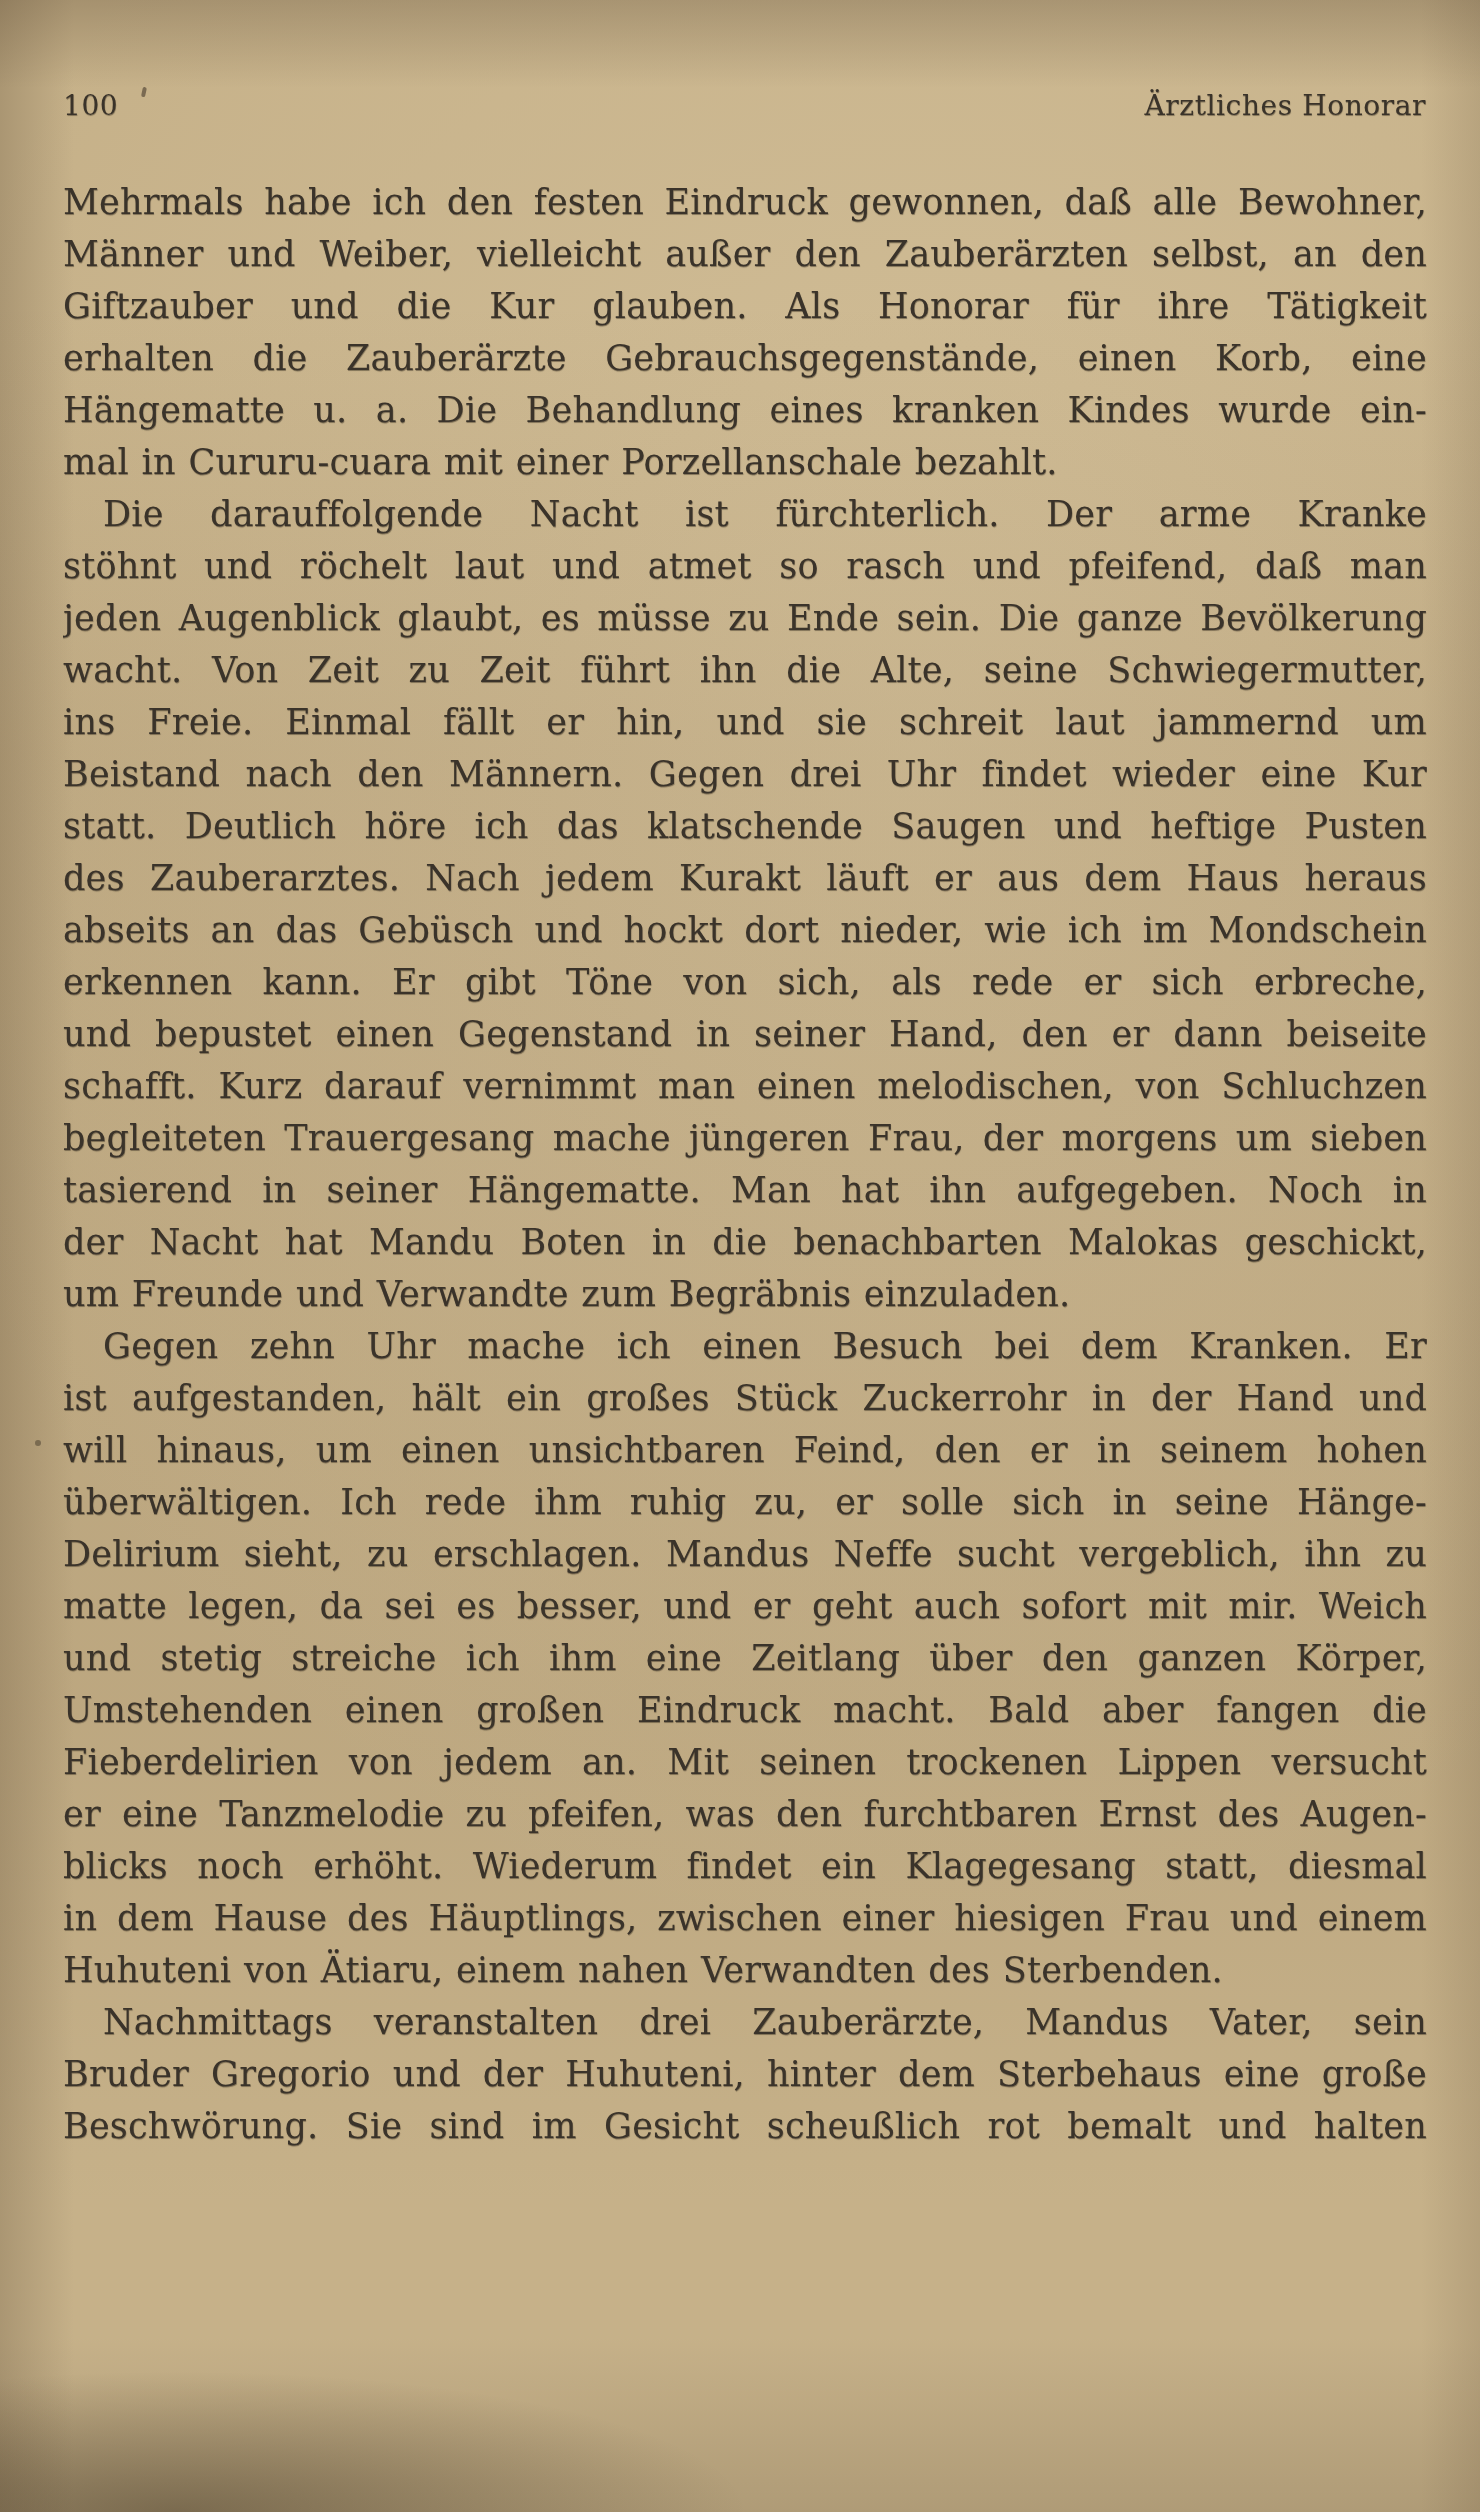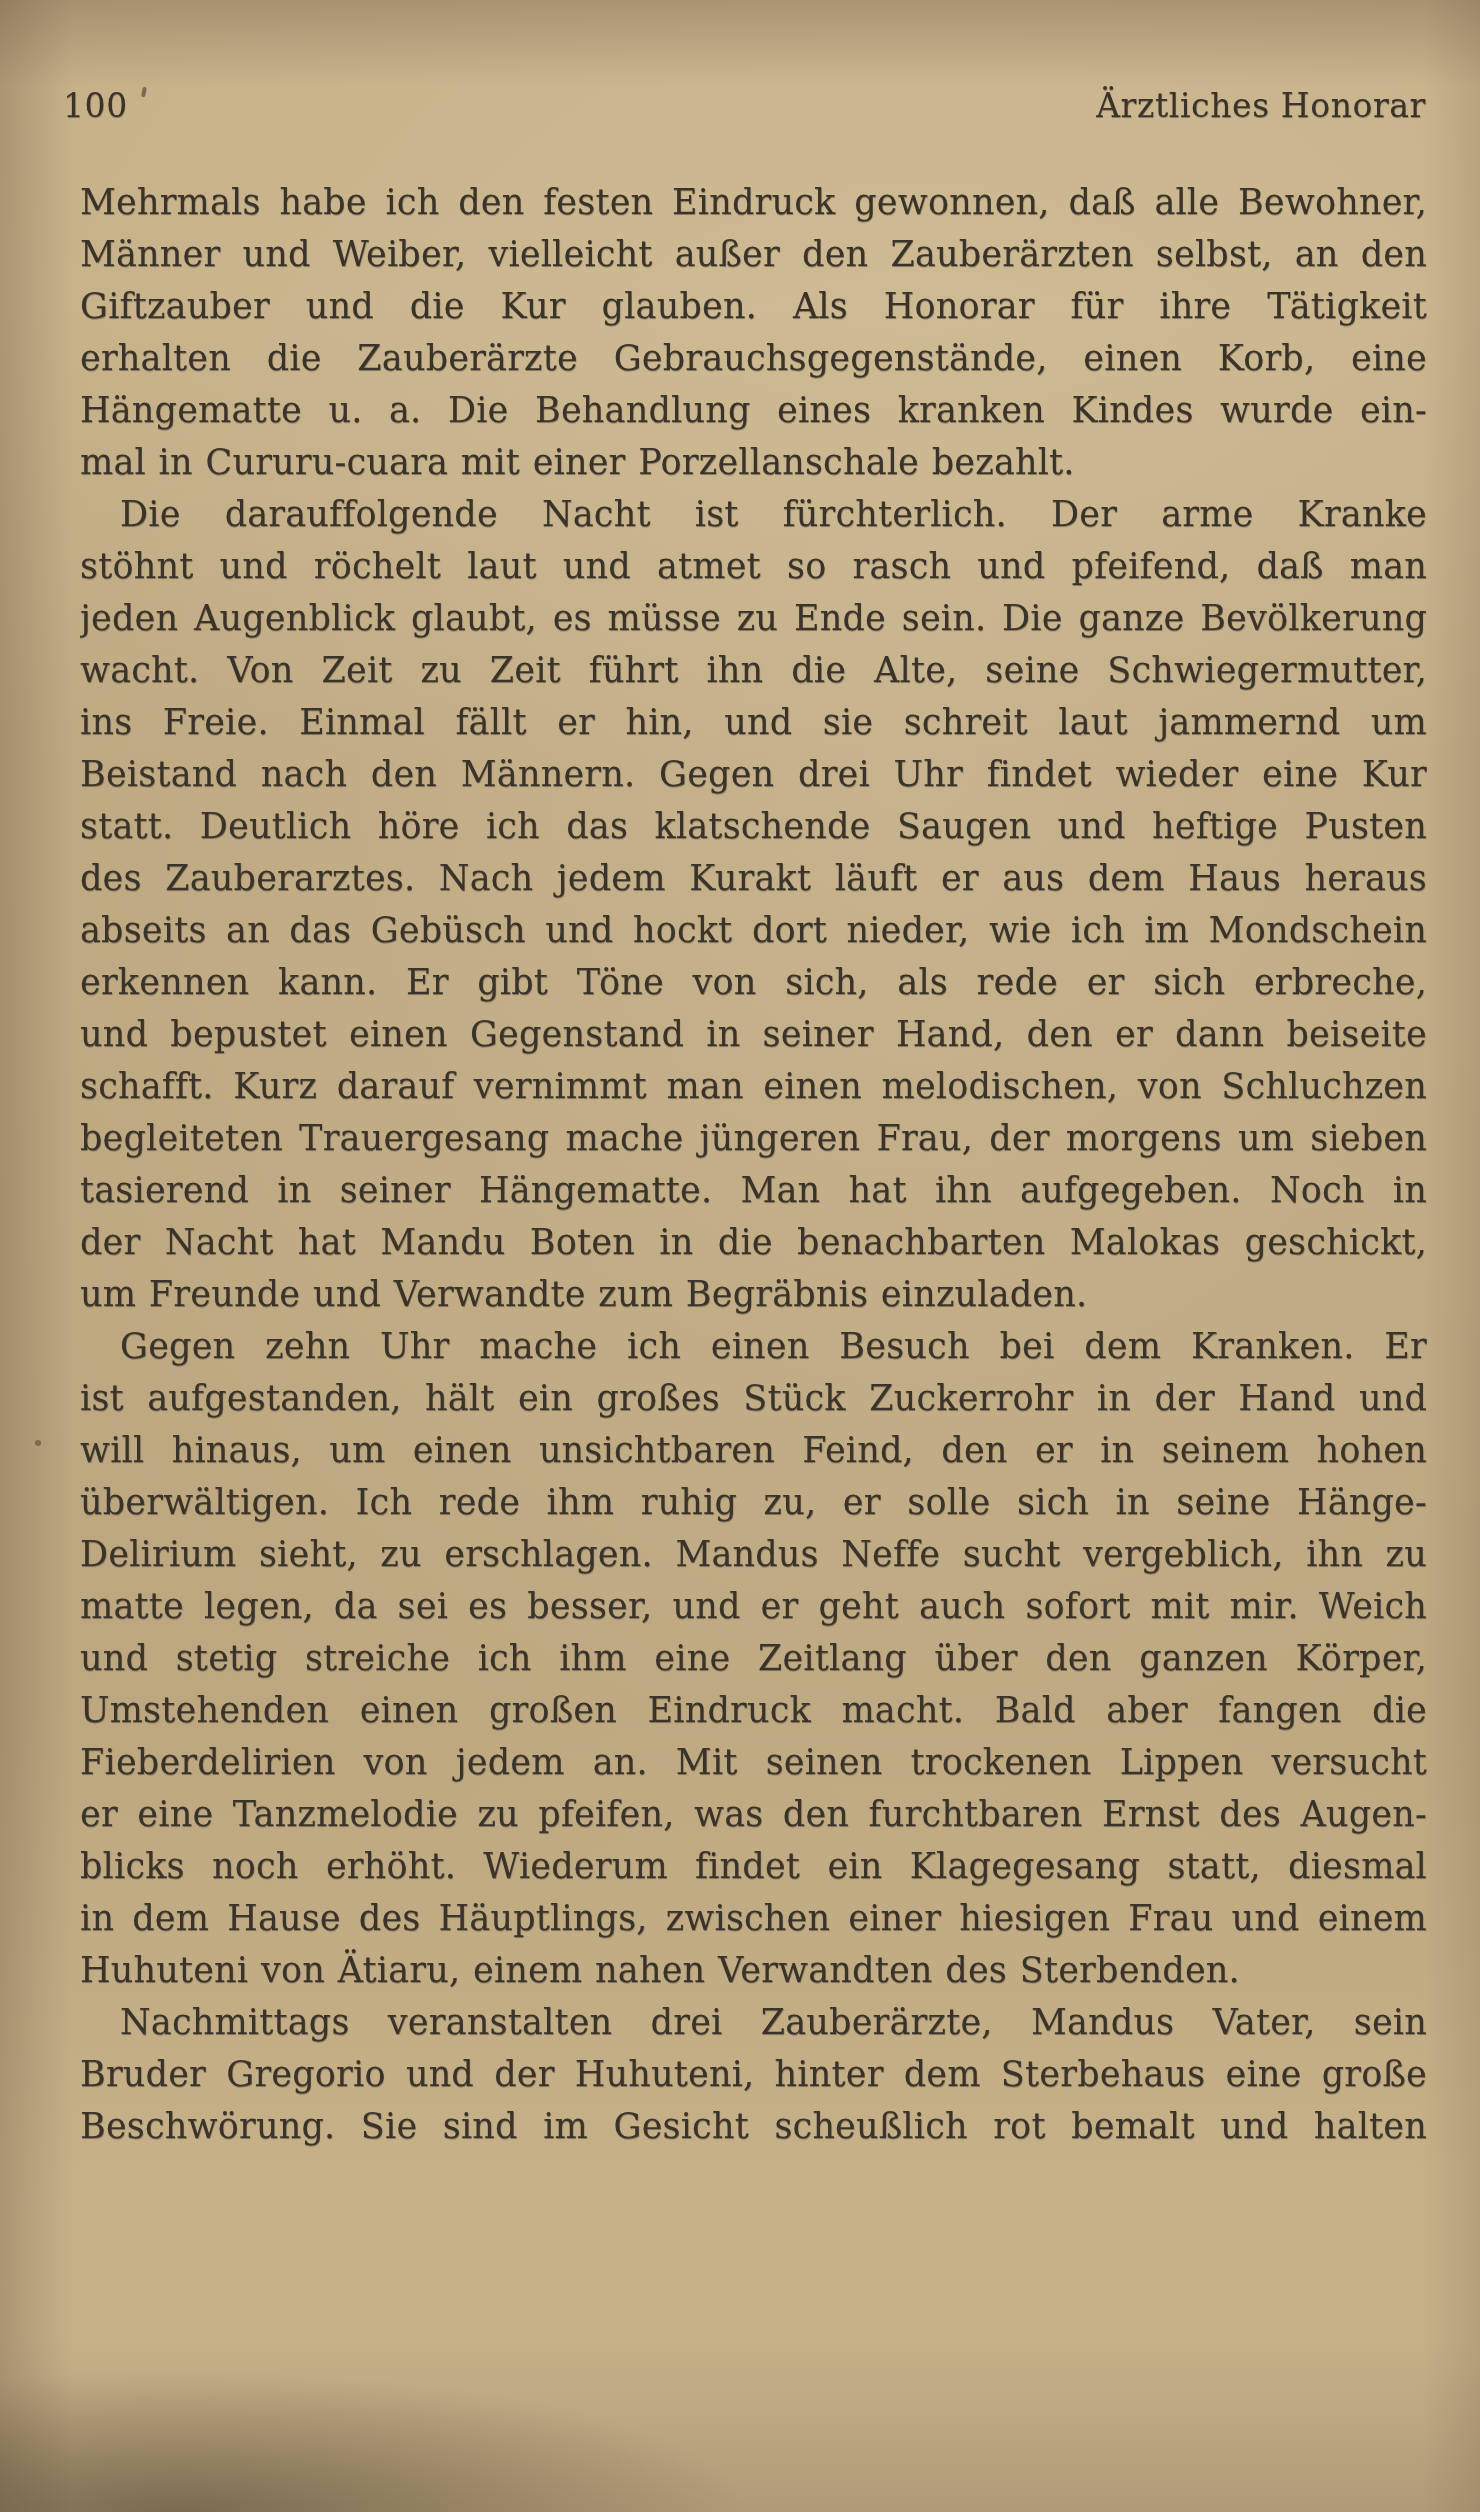--- a/index.html
+++ b/index.html
@@ -25,29 +25,29 @@
     color: #3a332a;
   }
   .running-header {
     position: absolute;
     top: 83px;
     left: 63px;
     right: 54px;
     display: flex;
     justify-content: space-between;
     align-items: baseline;
-    font-size: 33px;
+    font-size: 28px;
     line-height: 46px;
     letter-spacing: 0.6px;
     text-shadow: 0.4px 0.5px 0.7px rgba(48,39,27,0.45);
   }
   .text-block {
     position: absolute;
     top: 176px;
-    left: 80px;
+    left: 63px;
     right: 53px;
     text-shadow: 0.4px 0.5px 0.7px rgba(48,39,27,0.45);
   }
   .line {
     height: 52px;
     line-height: 52px;
     font-size: 35px;
     letter-spacing: 0.2px;
     word-spacing: 1.4px;
     overflow: hidden;

